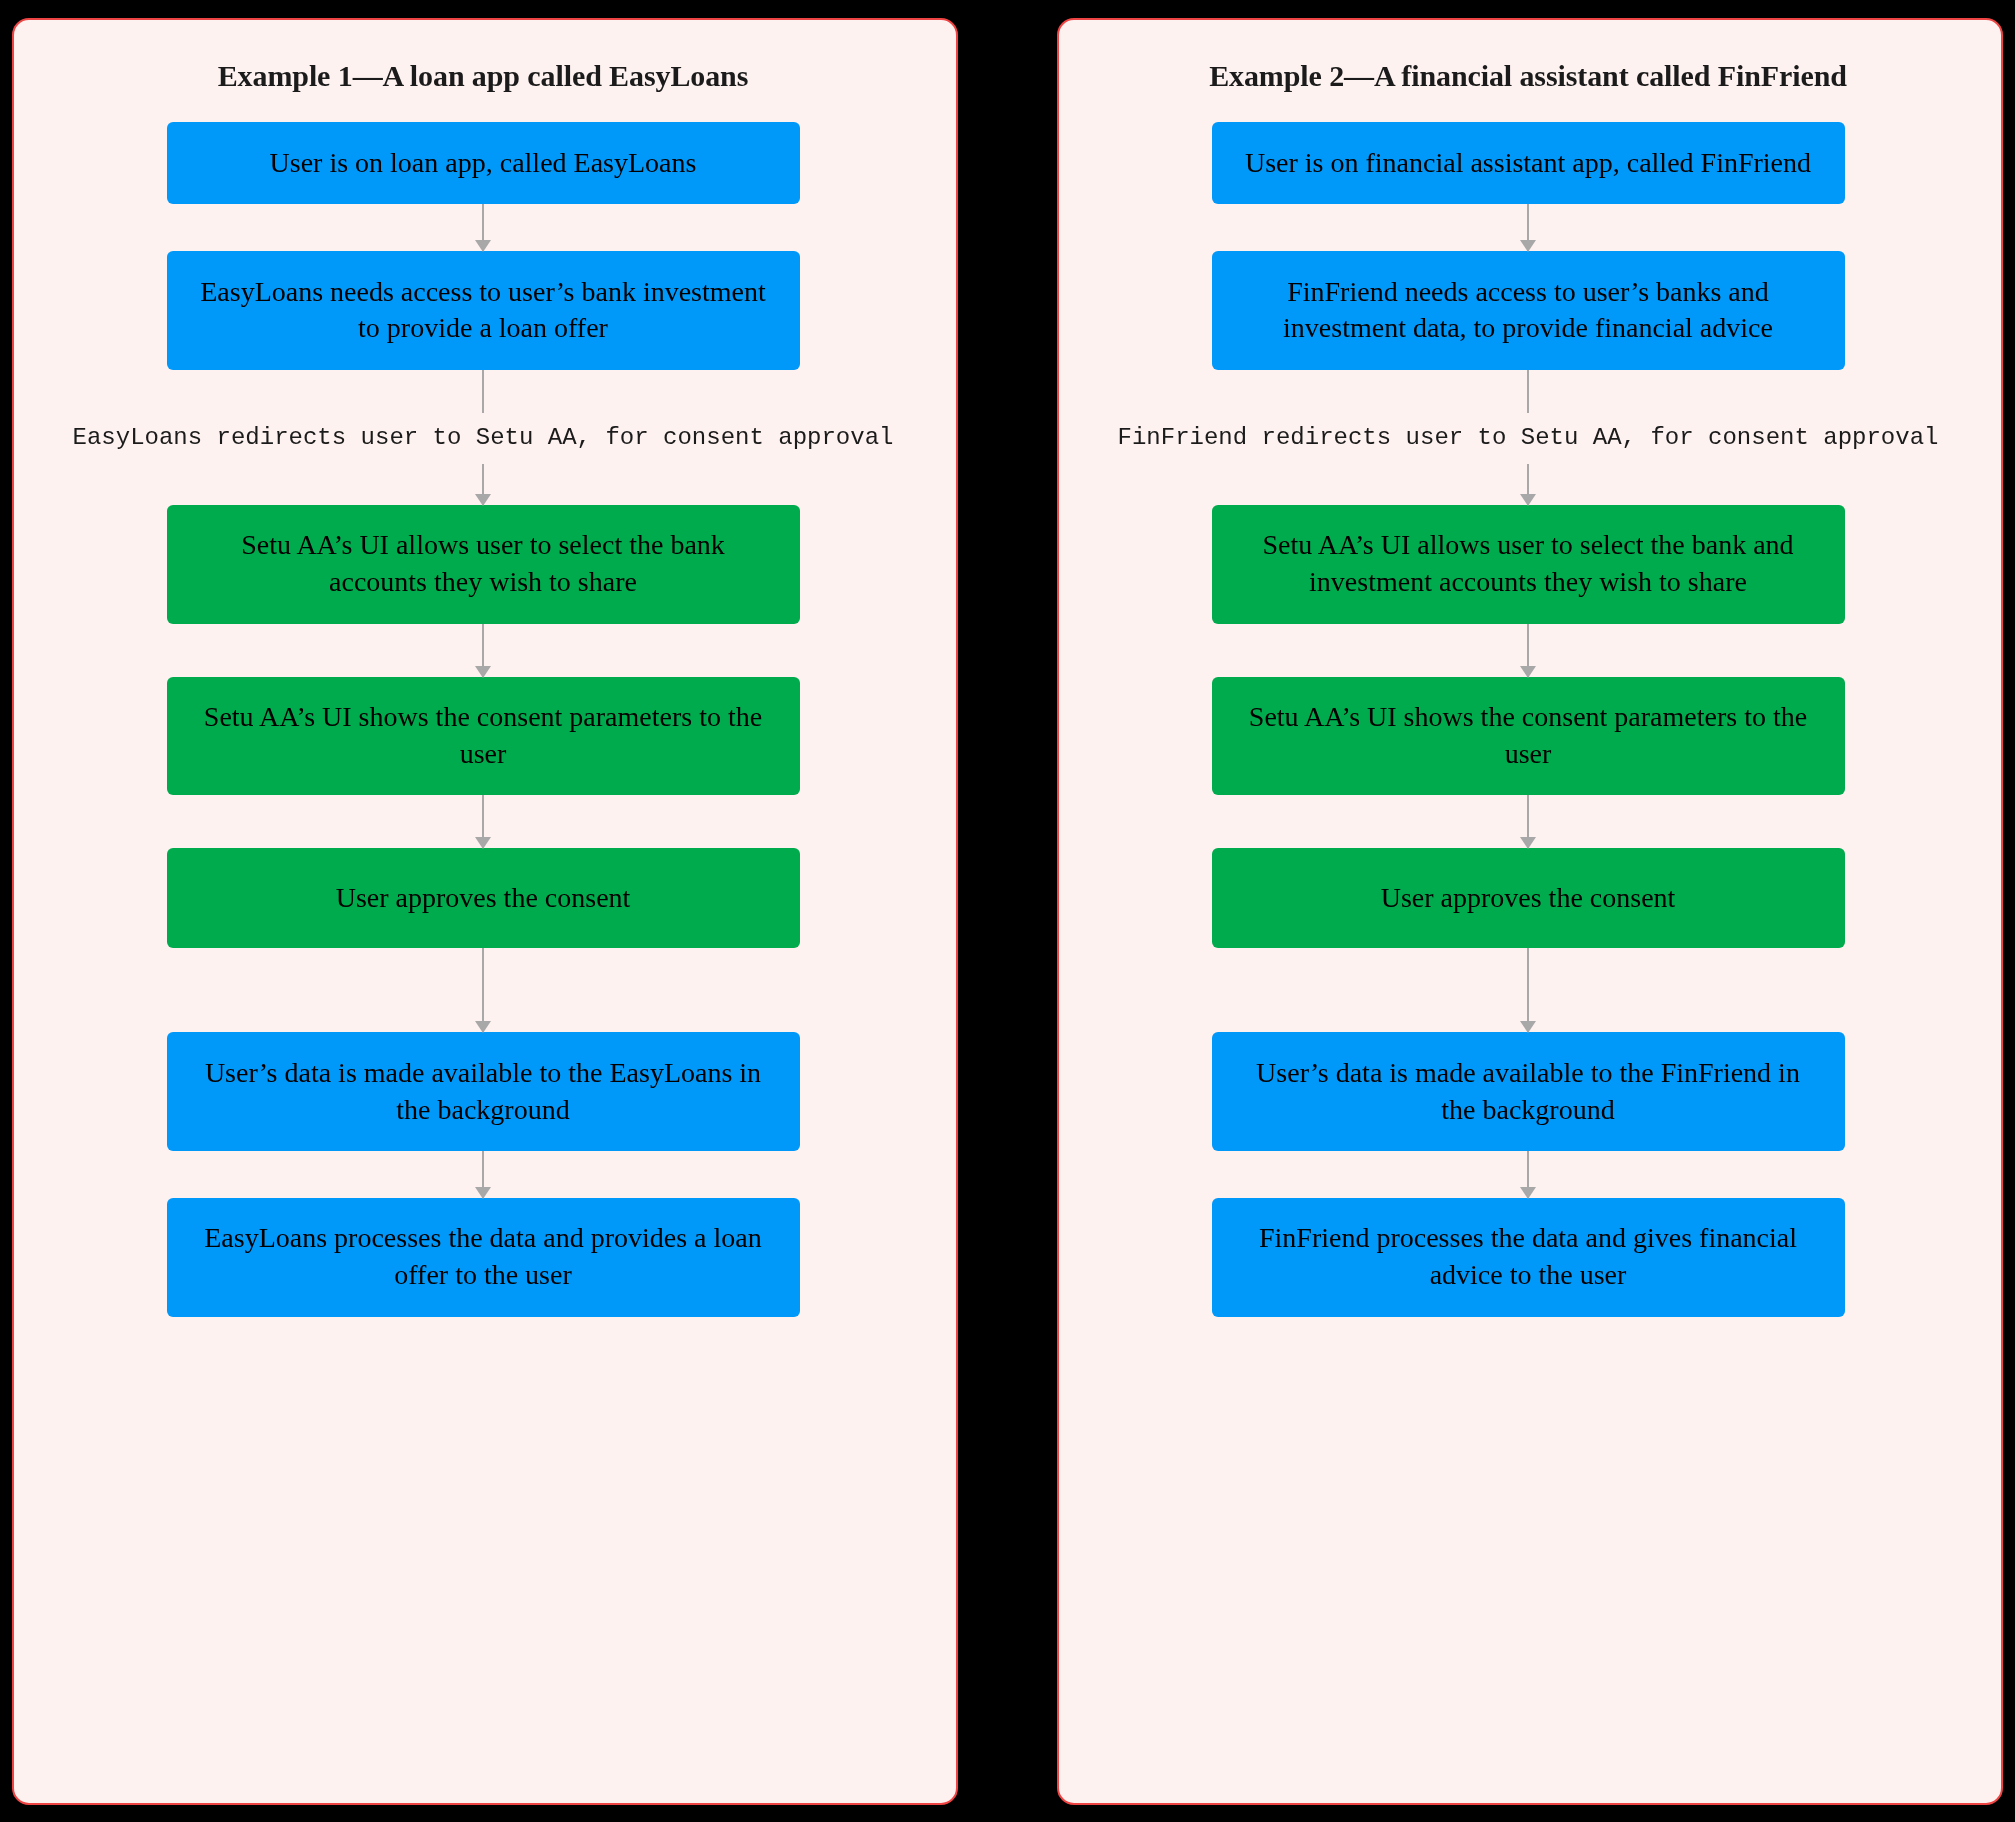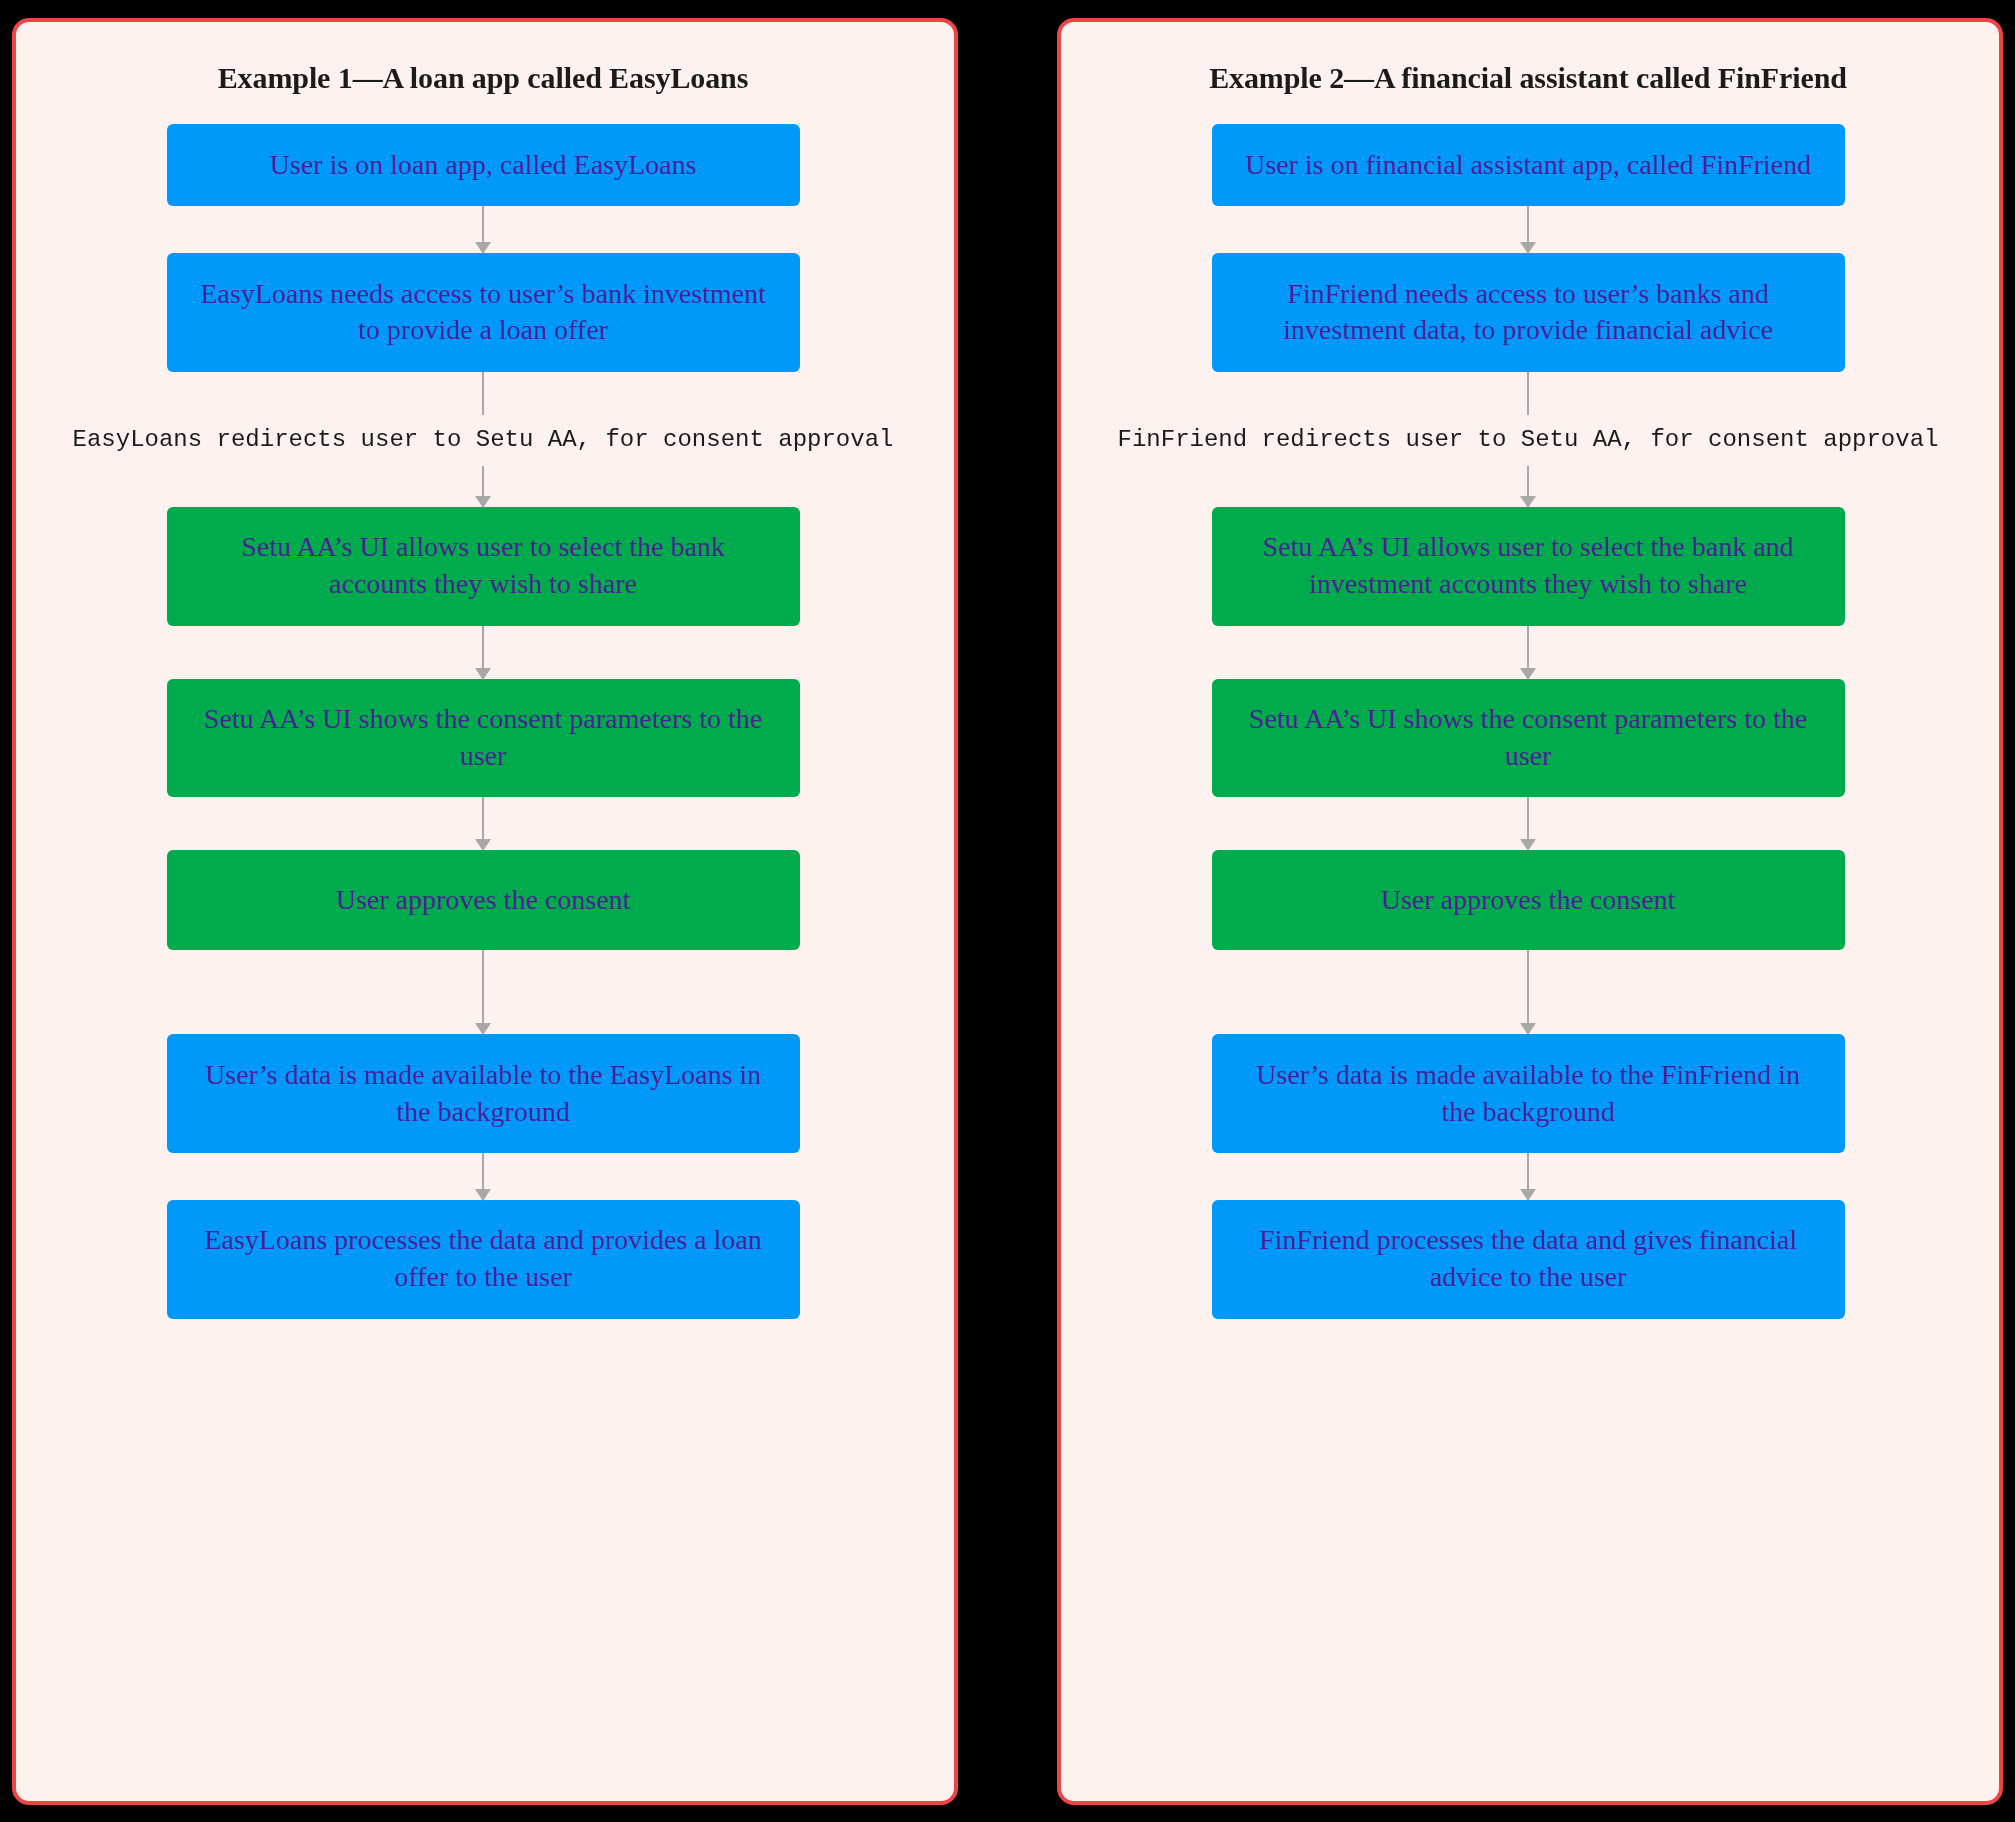--- a/index.html
+++ b/index.html
@@ -15,21 +15,21 @@
     display:flex;
     gap:99px;
     padding:18.4px;
     box-sizing:border-box;
     justify-content:center;
   }
   .card{
     flex:0 0 946px;
     width:946px;
     background:#FDF2F0;
-    border:4px solid #ef4444;
+    border:2px solid #ef4444;
     border-radius:17px;
     box-sizing:border-box;
     padding:38px 4px 29px 0;
     display:flex;
     flex-direction:column;
     align-items:center;
   }
   .card-title{
     font-weight:bold;
     font-size:30px;
@@ -43,21 +43,21 @@
   .flow{
     width:100%;
     display:flex;
     flex-direction:column;
     align-items:center;
   }
   .node{
     width:633px;
     box-sizing:border-box;
     border-radius:6px;
-    color:#4c1d95;
+    color:#000000;
     font-size:28px;
     line-height:1.32;
     text-align:center;
     padding:22.4px 26px;
     display:flex;
     align-items:center;
     justify-content:center;
   }
   .node.blue{background:#0099FA;}
   .node.green{background:#00AB4E;}

